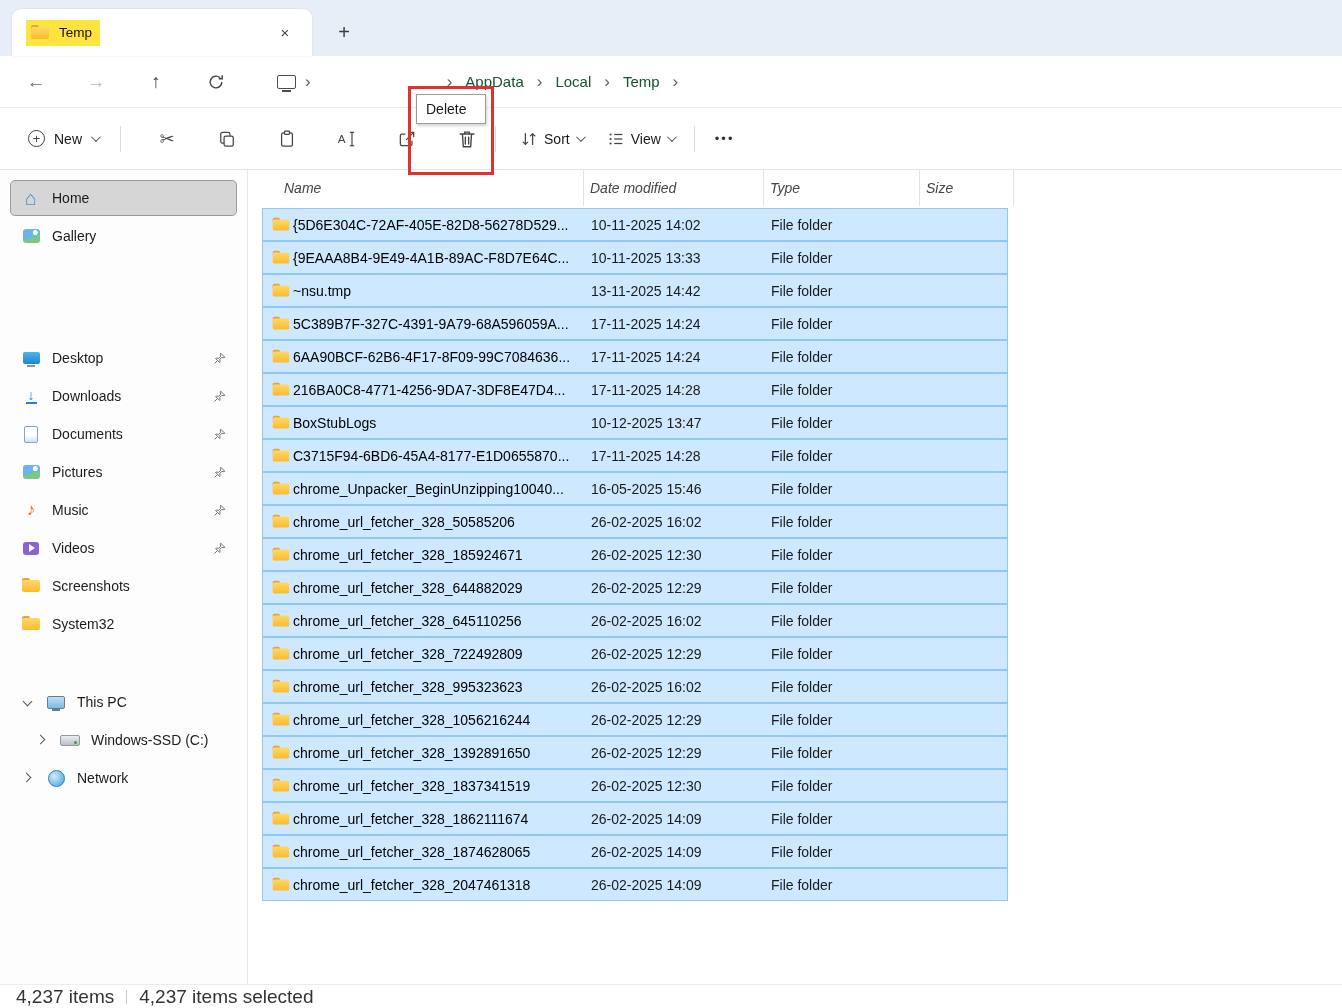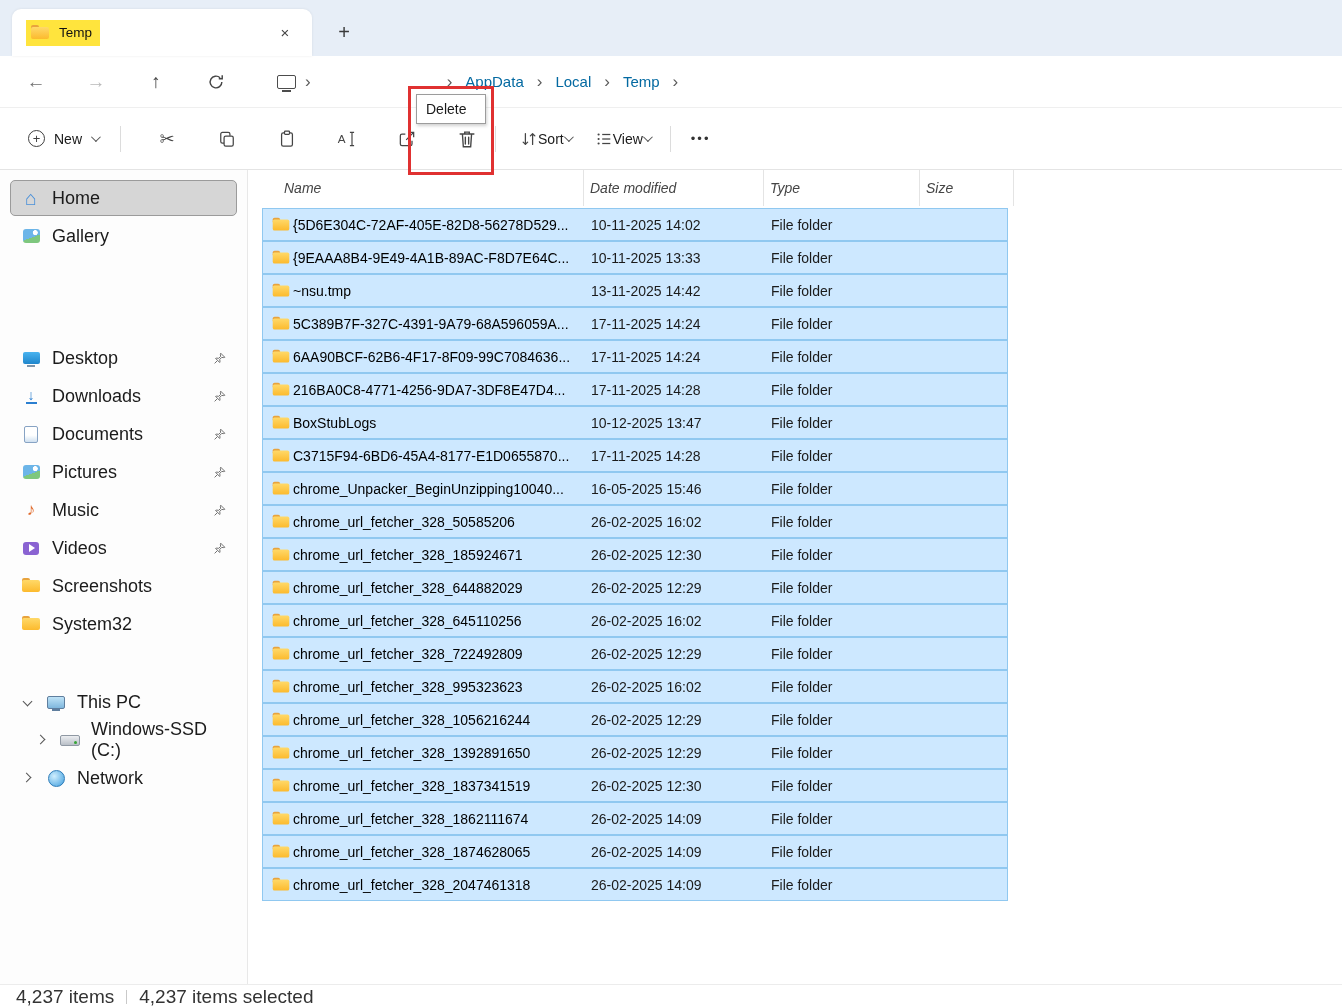--- a/index.html
+++ b/index.html
@@ -24,52 +24,52 @@
     padding-left:24px; border-bottom:1px solid #efefef; }
   .nav-btn { width:24px; height:28px; display:flex; align-items:center; justify-content:center;
     font-size:19px; margin-right:36px; border-radius:4px; }
   .nav-back { color:#6f6f6f; }
   .nav-fwd  { color:#b9b9b9; }
   .nav-up   { color:#4a4a4a; }
   .nav-refresh { color:#4a4a4a; margin-right:22px; }
   .crumbbar { display:flex; align-items:center; margin-left:26px; font-size:15px; }
   .crumb-chev { color:#5a5a5a; font-size:17px; padding:0 9px; }
   .crumb-spacer { width:118px; height:20px; }
-  .crumb-seg { padding:4px 4px; color:#0369a1; border-radius:4px; }
+  .crumb-seg { padding:4px 4px; color:#14532d; border-radius:4px; }
 
   
   .toolbar { height:62px; background:#fff; border-bottom:1px solid #e4e4e4;
     display:flex; align-items:center; padding:0 16px; position:relative; }
   .tb-new { display:flex; align-items:center; gap:9px; padding:8px 12px; border-radius:5px;
     font-size:14px; color:#1a1a1a; }
   .plus-circ { width:17px; height:17px; border:1.4px solid #3f3f3f; border-radius:50%;
     display:flex; align-items:center; justify-content:center; font-size:13px; color:#3f3f3f; line-height:1; }
   .caret { width:7px; height:7px; border-right:1.5px solid #555; border-bottom:1.5px solid #555;
     transform:rotate(45deg) translateY(-2px); display:inline-block; }
   .vdiv { width:1px; height:26px; background:#dcdcdc; margin:0 10px; }
   .tb-group { display:flex; align-items:center; gap:24px; margin-left:18px; }
   .tb-ic { width:36px; height:36px; display:flex; align-items:center; justify-content:center;
     border-radius:5px; color:#454545; font-size:18px; }
-  .tb-drop { display:flex; align-items:center; gap:0; padding:8px 10px; border-radius:5px;
+  .tb-drop { display:flex; align-items:center; gap:6px; padding:8px 10px; border-radius:5px;
     font-size:14px; color:#1a1a1a; margin-left:4px; }
   .more-btn { font-size:13px; letter-spacing:2px; color:#333; padding:8px 10px; }
 
   
   .anno-box { position:absolute; left:408px; top:86px; width:86px; height:89px;
     border:3px solid #e03131; z-index:60; pointer-events:none; }
   .anno-tip { position:absolute; left:5px; top:5px; right:5px; height:30px; background:#fff;
     border:1px solid #9c9c9c; box-shadow:1px 2px 3px rgba(0,0,0,.18);
     display:flex; align-items:center; padding-left:9px; font-size:14px; color:#1a1a1a; }
 
   
   .content { display:flex; height:814px; }
   .sidebar { width:248px; flex-shrink:0; background:#fdfdfd; border-right:1px solid #e8e8e8;
     padding-top:8px; overflow:hidden; }
   .side-item { height:36px; margin:2px 10px; display:flex; align-items:center; gap:11px;
-    padding:0 10px; border-radius:5px; font-size:18px; position:relative; border:1px solid transparent; }
+    padding:0 10px; border-radius:5px; font-size:14px; position:relative; border:1px solid transparent; }
   .side-item[data-selected="true"] { background:#d6d6d6; border:1px solid #9b9b9b; }
   .side-item[data-indent="1"] { margin-left:24px; }
   .pin { margin-left:auto; display:none; align-items:center; }
   .side-item[data-pin="true"] .pin { display:flex; }
   .spacer-a { height:82px; }
   .spacer-b { height:38px; }
   .chev { width:14px; height:14px; position:relative; flex-shrink:0; }
   .chev[data-chev]::before { content:""; position:absolute; width:6px; height:6px;
     border-right:1.4px solid #555; border-bottom:1.4px solid #555; left:3px; top:3px; }
   .chev[data-chev="down"]::before { transform:rotate(45deg); }

